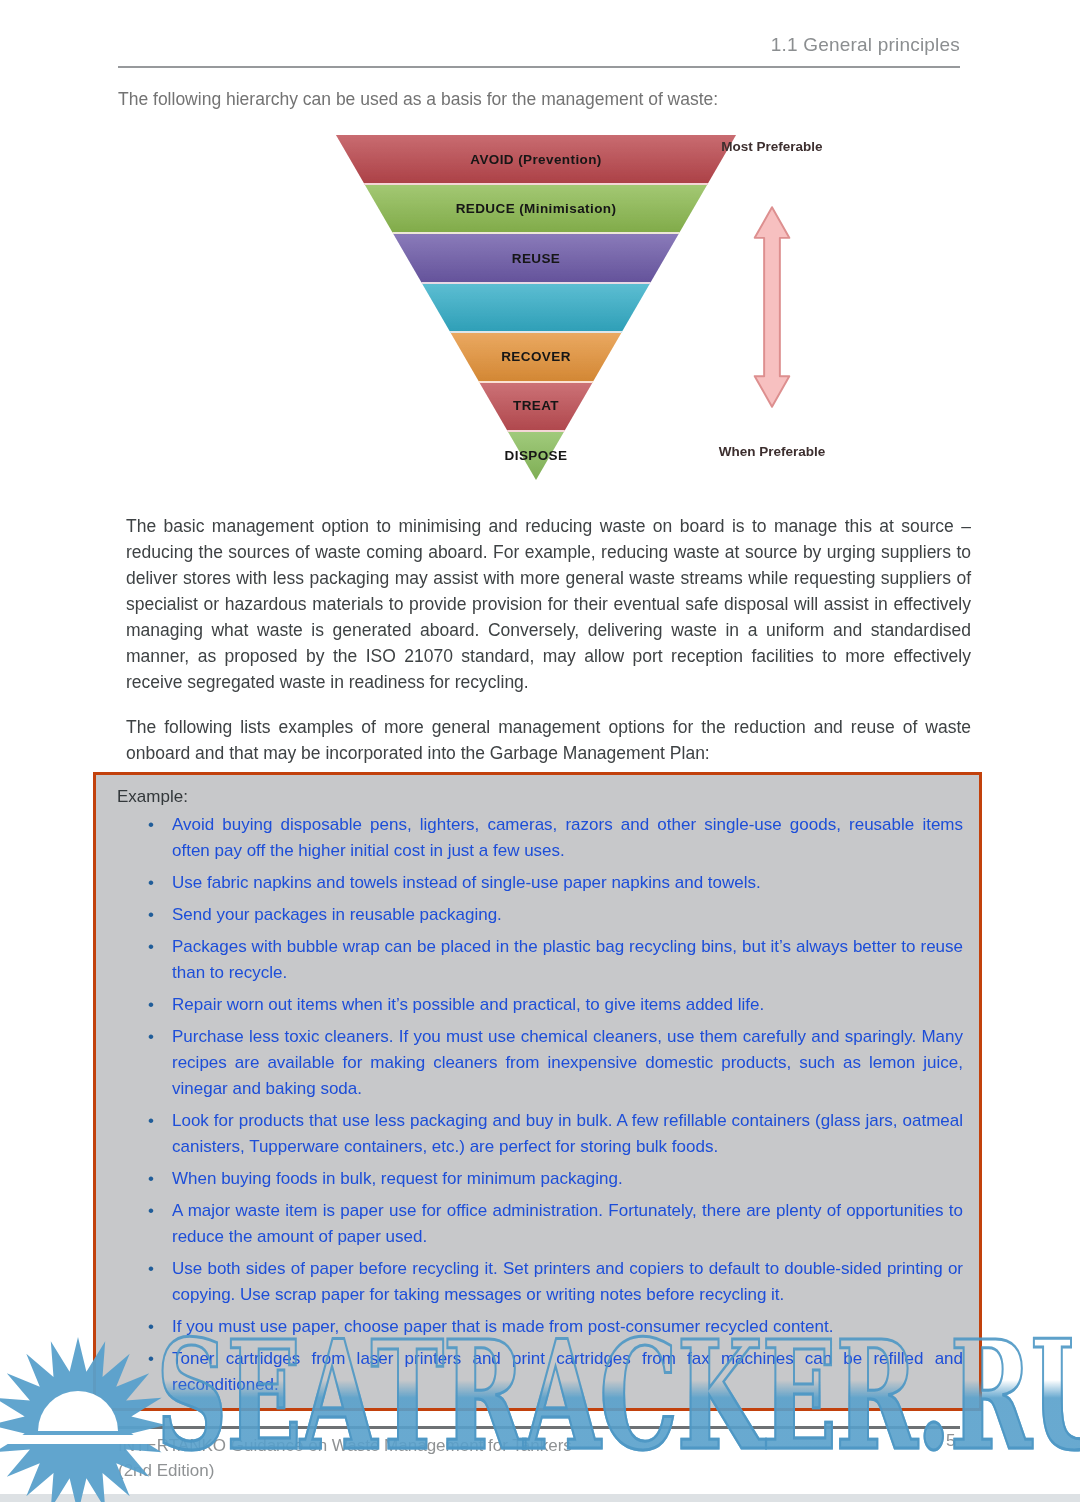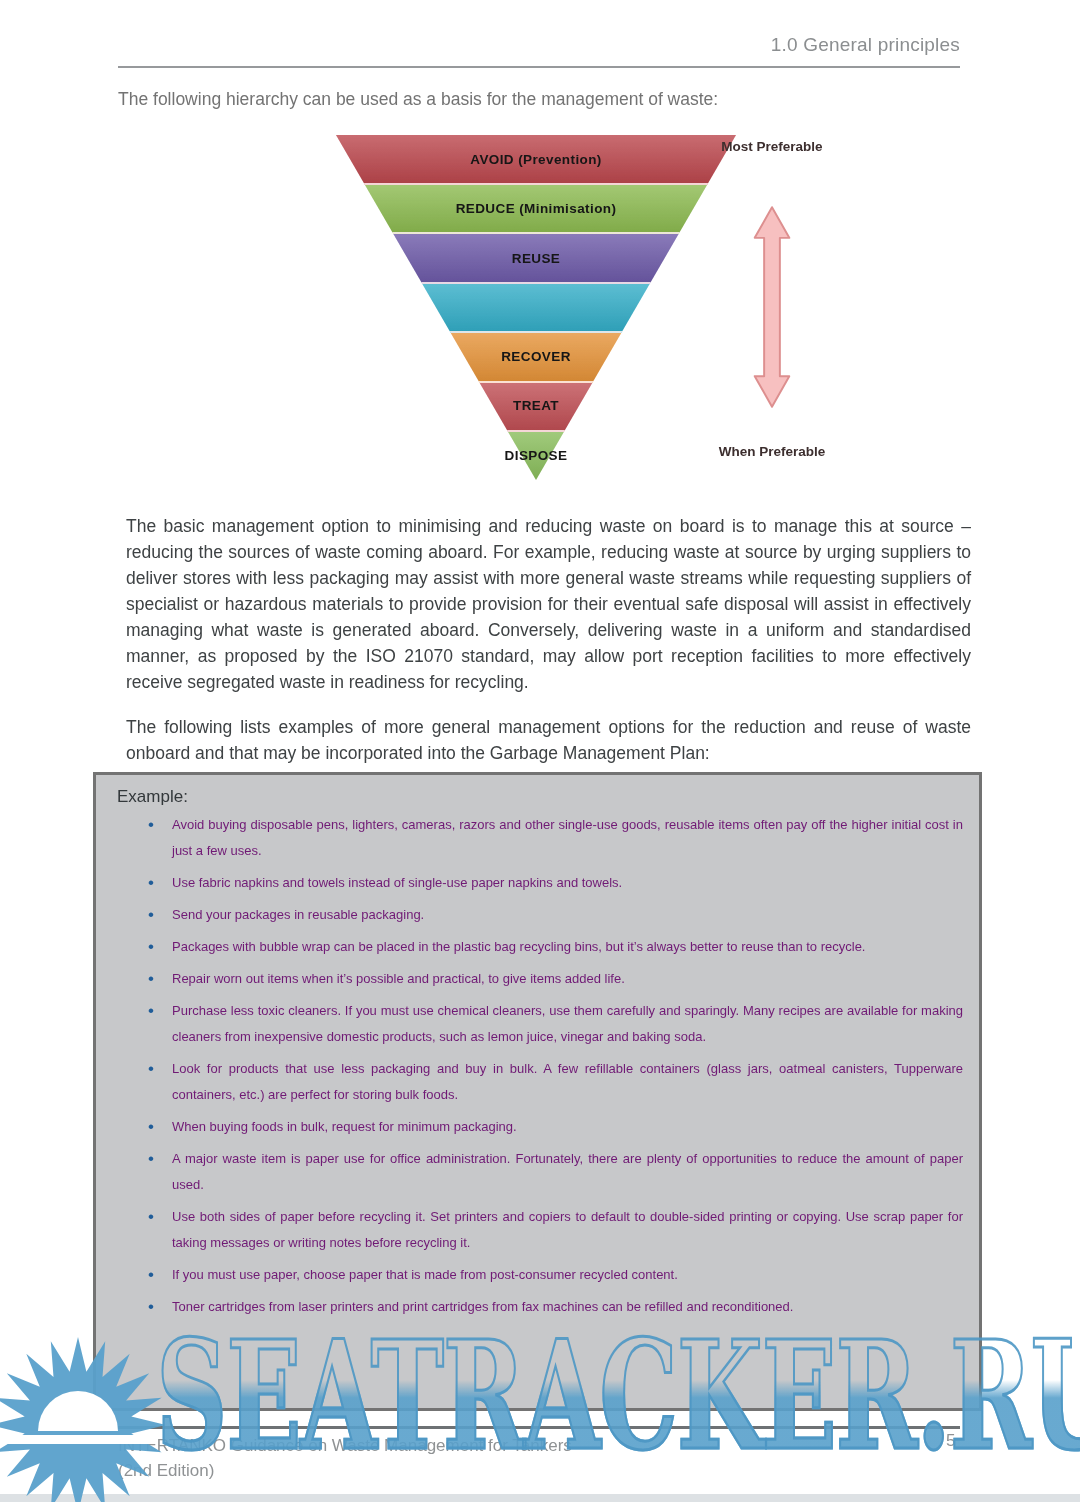--- a/index.html
+++ b/index.html
@@ -48,31 +48,31 @@
   
   .body-par {
     position:absolute; left:118px; width:845px; margin:8px;
     font-size:17.5px; line-height:26px; color:#3e4244; text-align:justify;
   }
   .p1 { top:505px; }
   .p2 { top:706px; }
   
   .example-box {
     position:absolute; left:93px; top:772px; width:889px; height:639px;
-    box-sizing:border-box; border:3px solid #737373; background:#c7c8ca;
+    box-sizing:border-box; border:3px solid #c2410c; background:#c7c8ca;
     padding:12px 16px 8px 21px; overflow:hidden;
   }
   .example-title { font-size:17px; color:#33383b; margin-bottom:5px; }
   .example-item { display:flex; margin-bottom:6px; }
   .example-item .bullet {
     flex:none; width:24px; margin-left:31px;
     color:#205d99; font-size:17px; line-height:26px;
   }
   .example-item .item-text {
-    flex:1; font-size:13px; line-height:26px; color:#701a75;
+    flex:1; font-size:17px; line-height:26px; color:#1d4ed8;
     text-align:justify;
   }
   
   .footer-rule {
     position:absolute; top:1426px; left:118px; width:842px; height:3px;
     background:#6d7174;
   }
   .page-footer {
     position:absolute; top:1433px; left:118px;
     font-size:17px; line-height:25px; color:#8f9294;
@@ -104,21 +104,21 @@
   .bottom-strip {
     position:absolute; left:0; top:1494px; width:1080px; height:8px;
     background:#dde1e4;
   }
 </style>
 </head>
 <body>
 
 <div class="page">
 
-  <div class="header-section">1.0 General principles</div>
+  <div class="header-section">1.1 General principles</div>
   <div class="header-rule"></div>
 
   <p class="intro">The following hierarchy can be used as a basis for the management of waste:</p>
 
   <div class="pyramid-figure">
     <div class="pyramid-clip" id="pyramid-bands">
         <div class="band" style="background: linear-gradient(rgba(255, 255, 255, 0.2), rgba(0, 0, 0, 0.08)), rgb(187, 71, 77);"></div>
         <div class="band" style="background: linear-gradient(rgba(255, 255, 255, 0.2), rgba(0, 0, 0, 0.08)), rgb(140, 186, 80);"></div>
         <div class="band" style="background: linear-gradient(rgba(255, 255, 255, 0.2), rgba(0, 0, 0, 0.08)), rgb(109, 90, 168);"></div>
         <div class="band" style="background: linear-gradient(rgba(255, 255, 255, 0.2), rgba(0, 0, 0, 0.08)), rgb(51, 173, 199);"></div>

